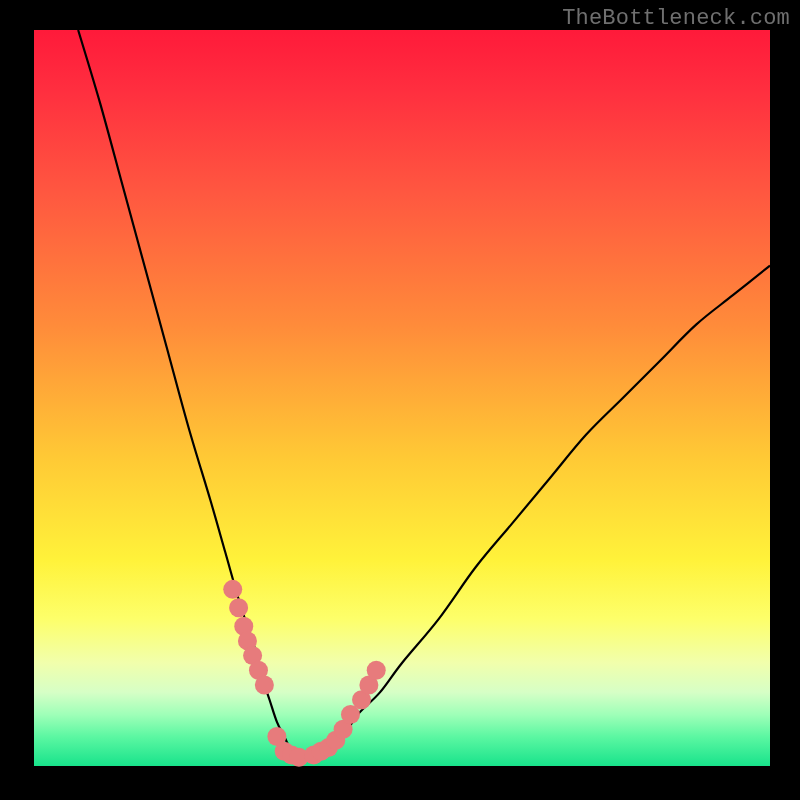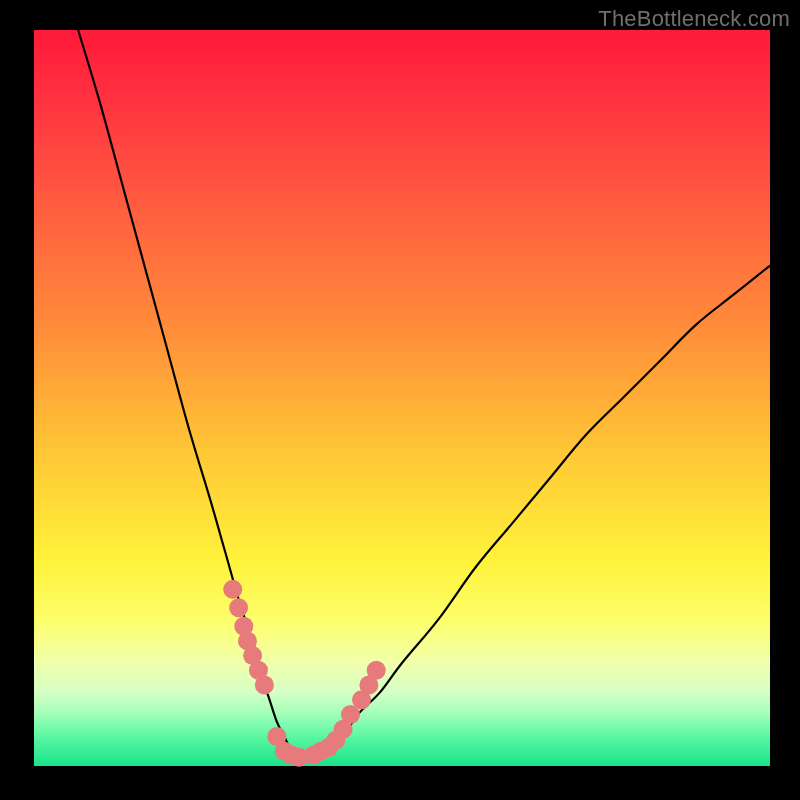--- a/index.html
+++ b/index.html
@@ -43,20 +43,21 @@
   }
   .watermark {
     position: absolute;
     top: 6px;
     right: 10px;
     color: #6f6f6f;
     font-size: 22px;
     font-weight: 500;
     letter-spacing: 0.2px;
     user-select: none;
+    font-family: Liberation Mono, monospace;
   }
   svg.curve {
     position: absolute;
     left: 0;
     top: 0;
     width: 736px;
     height: 736px;
     overflow: visible;
   }
 </style>

